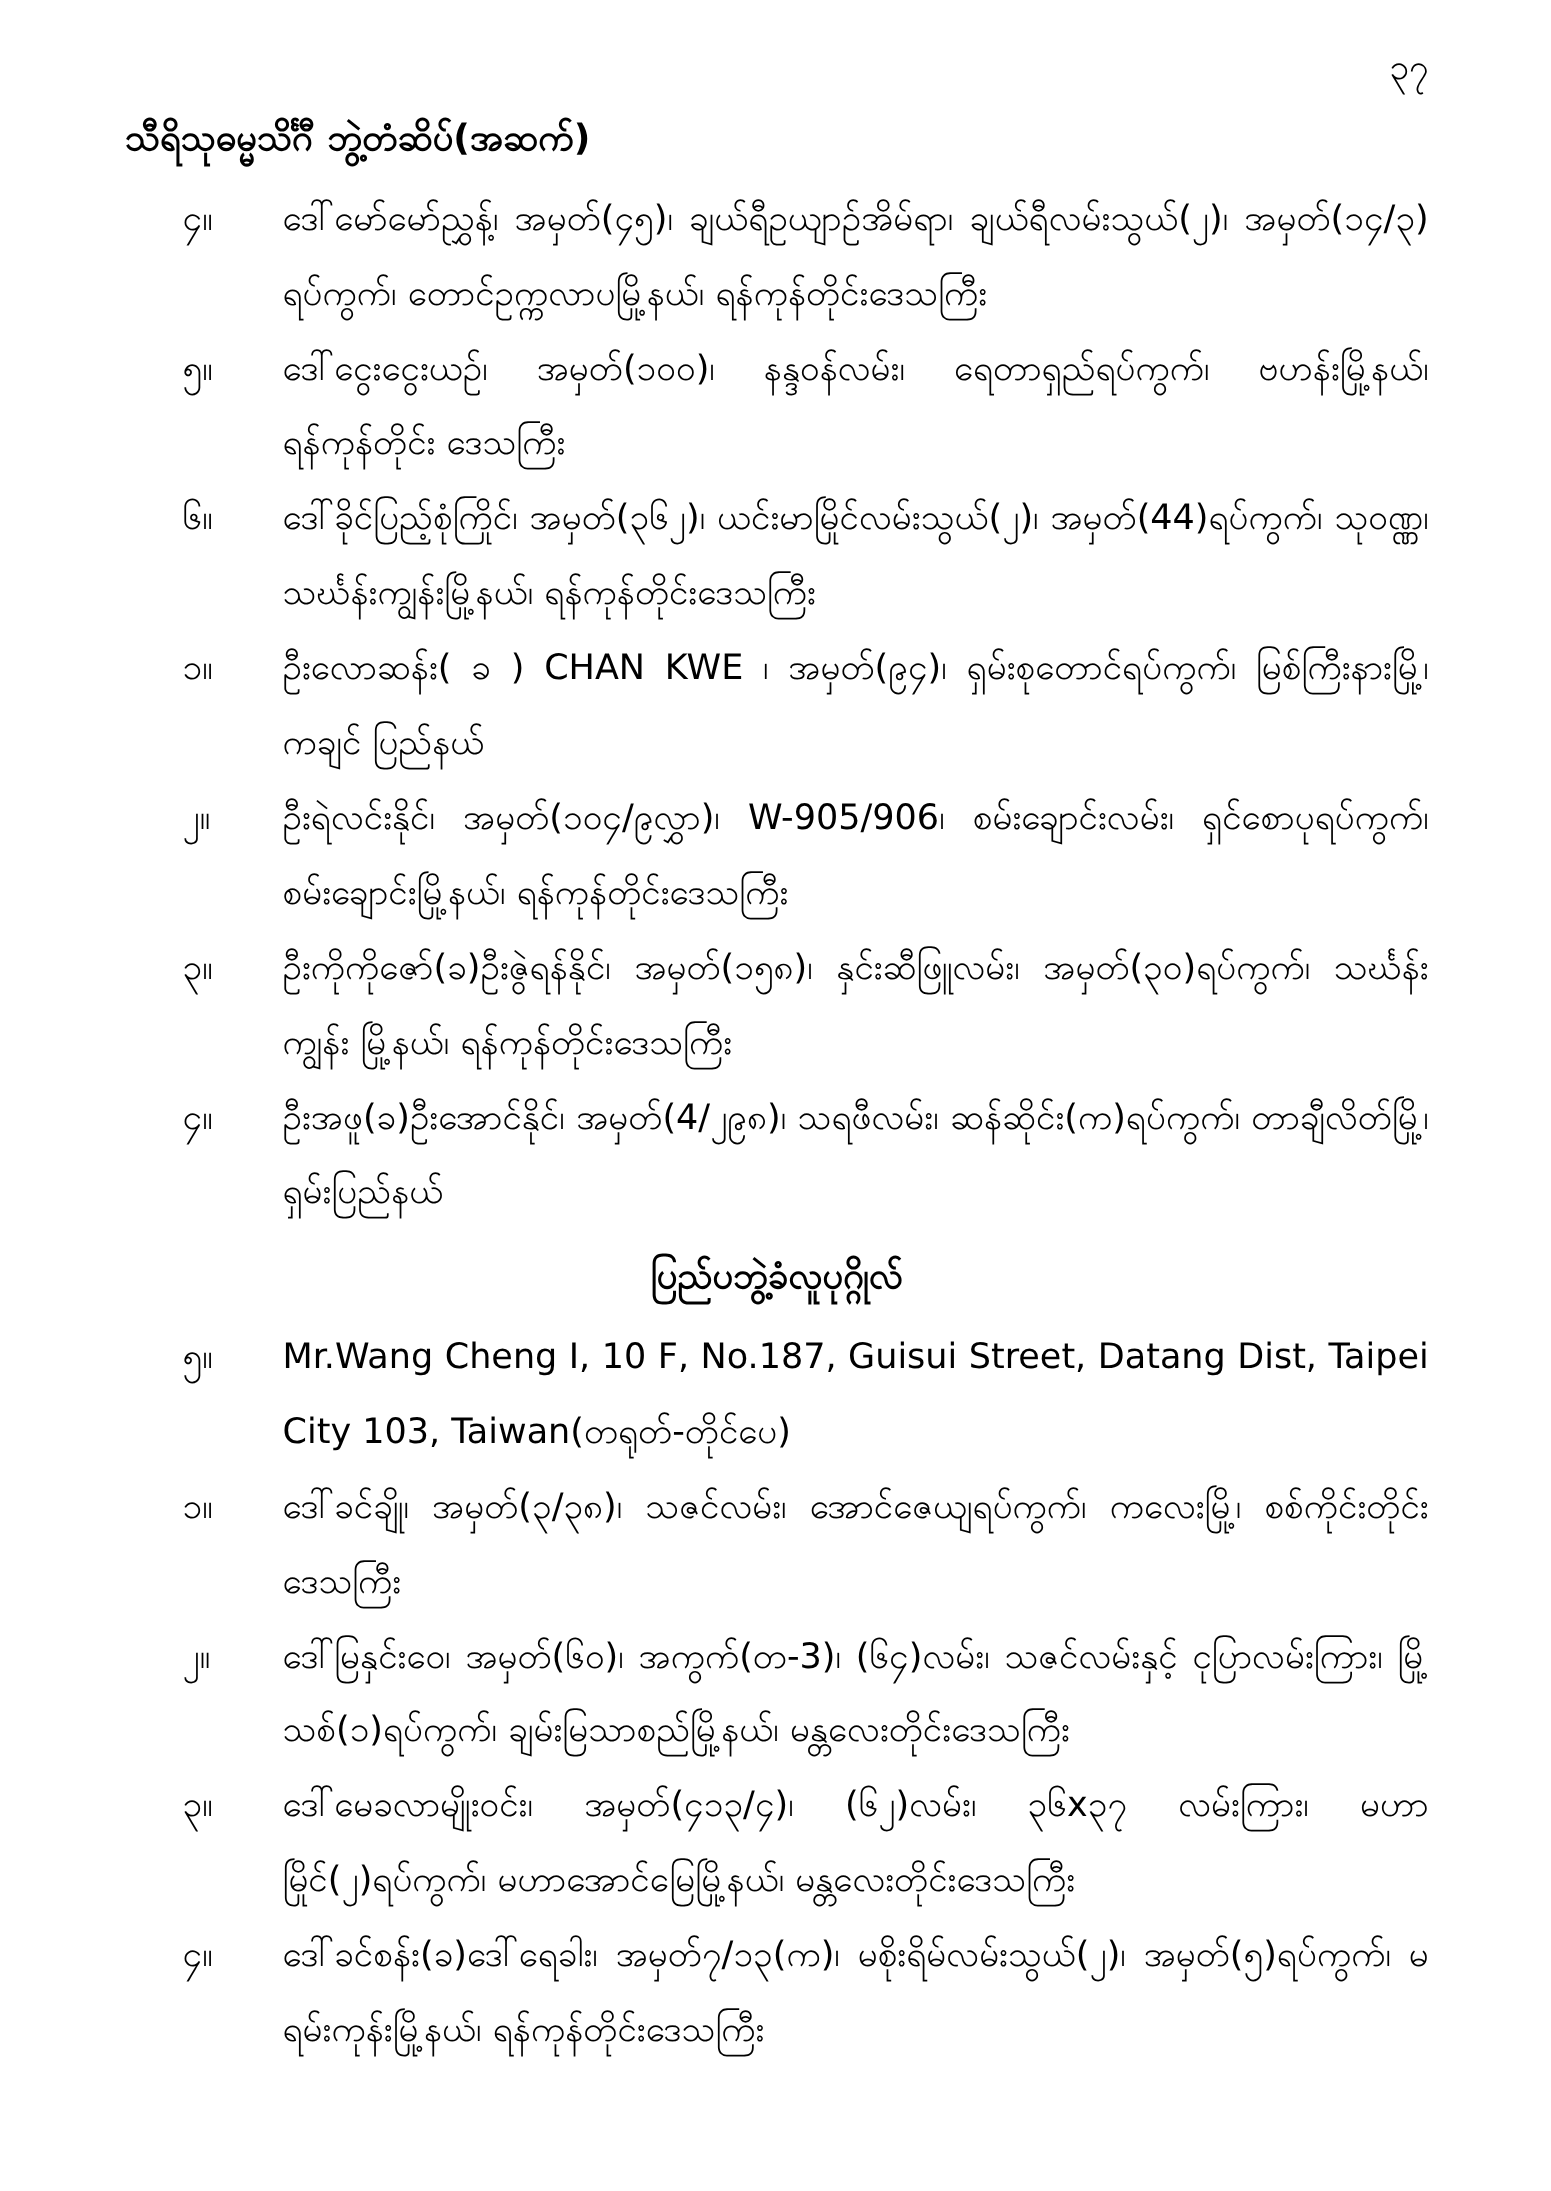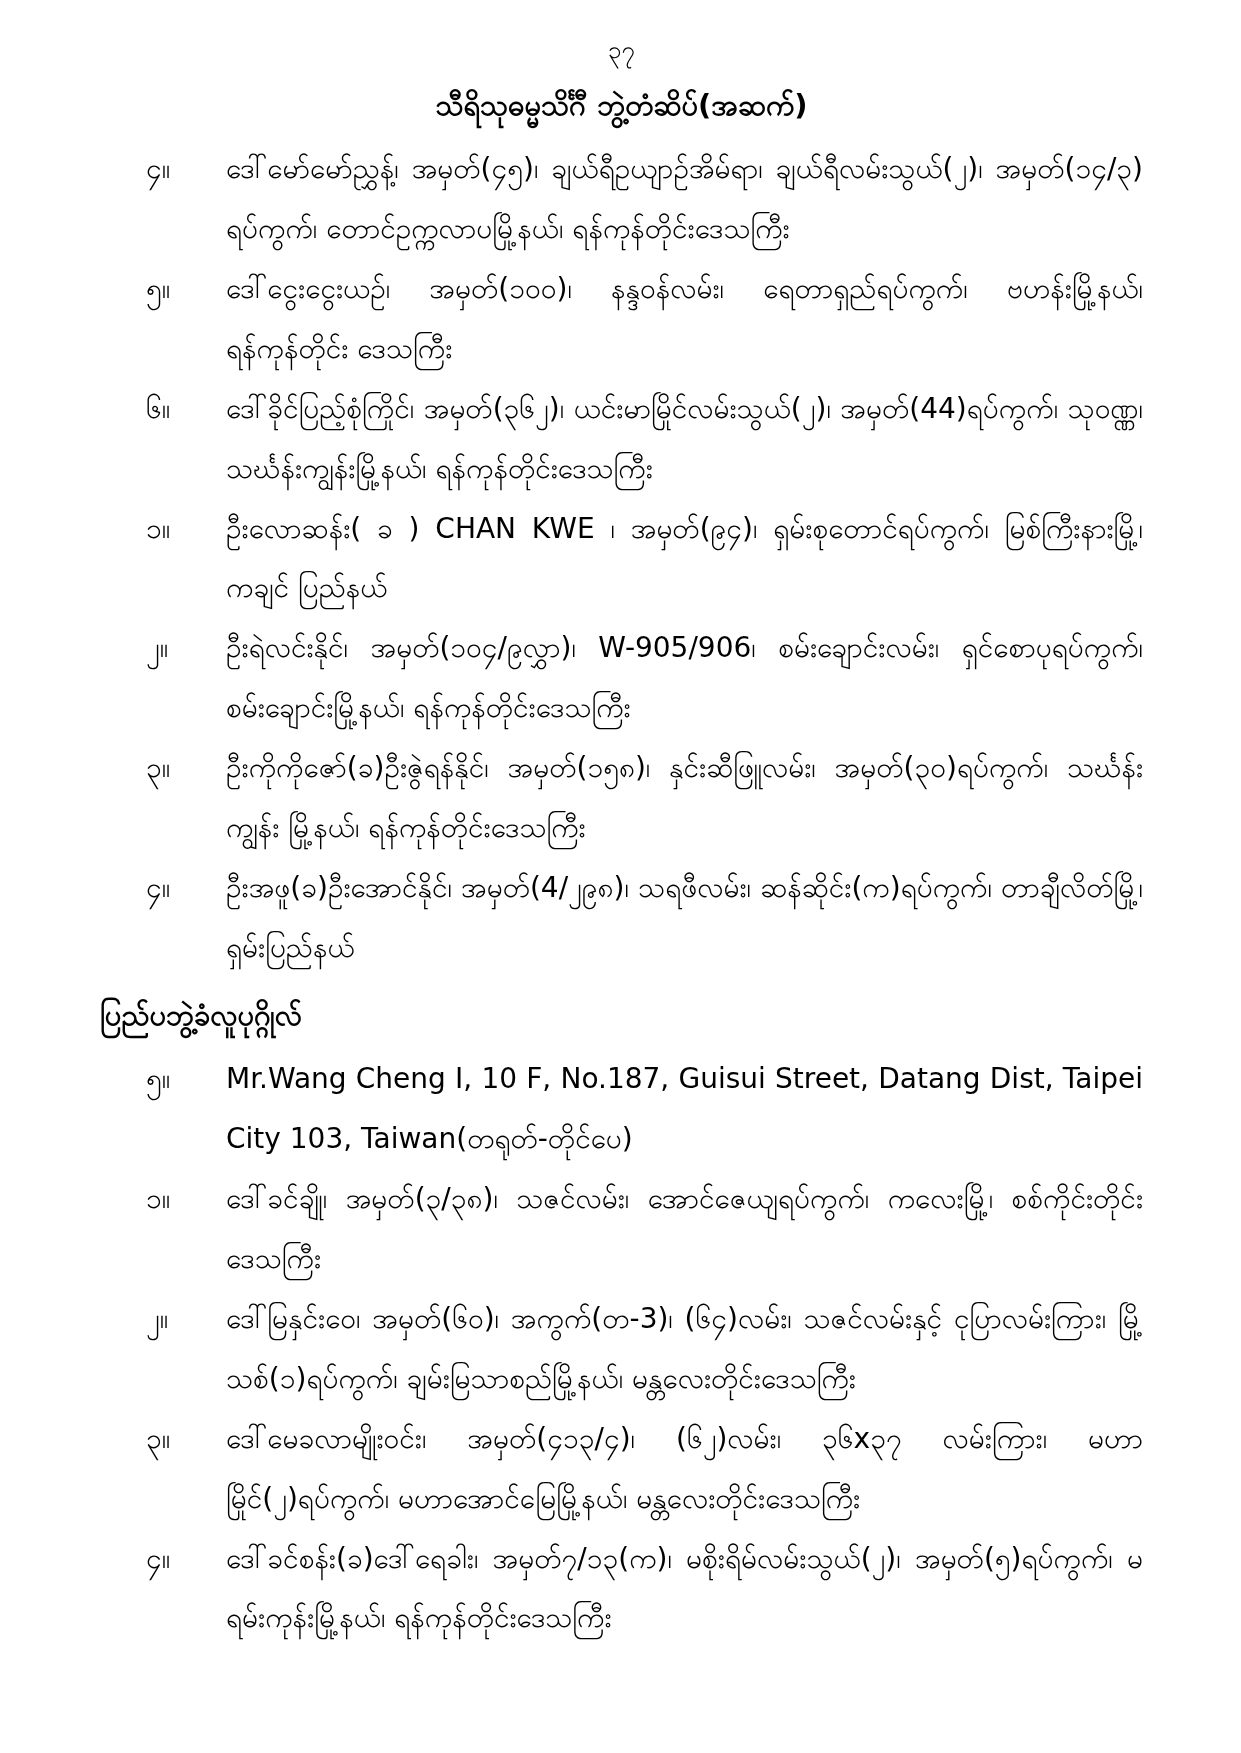--- a/index.html
+++ b/index.html
@@ -12,33 +12,33 @@
     width: 1241px;
     min-height: 1753px;
     box-sizing: border-box;
     padding: 34px 98px 40px 100px;
     background: #ffffff;
     color: #000000;
     font-family: "DejaVu Sans", sans-serif;
     font-size: 28px;
   }
   .pagenum {
-    text-align: center;
-    font-size: 24px;
+    text-align: right;
+    font-size: 28px;
     line-height: 1.4;
     margin-bottom: 16px;
   }
   .heading {
     font-weight: 700;
     font-size: 29px;
     line-height: 1.5;
     margin: 16px 0 12px 0;
   }
-  .heading.center { text-align: center; }
-  .heading.left   { text-align: left; }
+  .heading.center { text-align: left; }
+  .heading.left   { text-align: center; }
   .item {
     display: flex;
     align-items: flex-start;
     margin-left: 46px;
     line-height: 2.14;
   }
   .item .num {
     flex: 0 0 80px;
     white-space: nowrap;
   }

